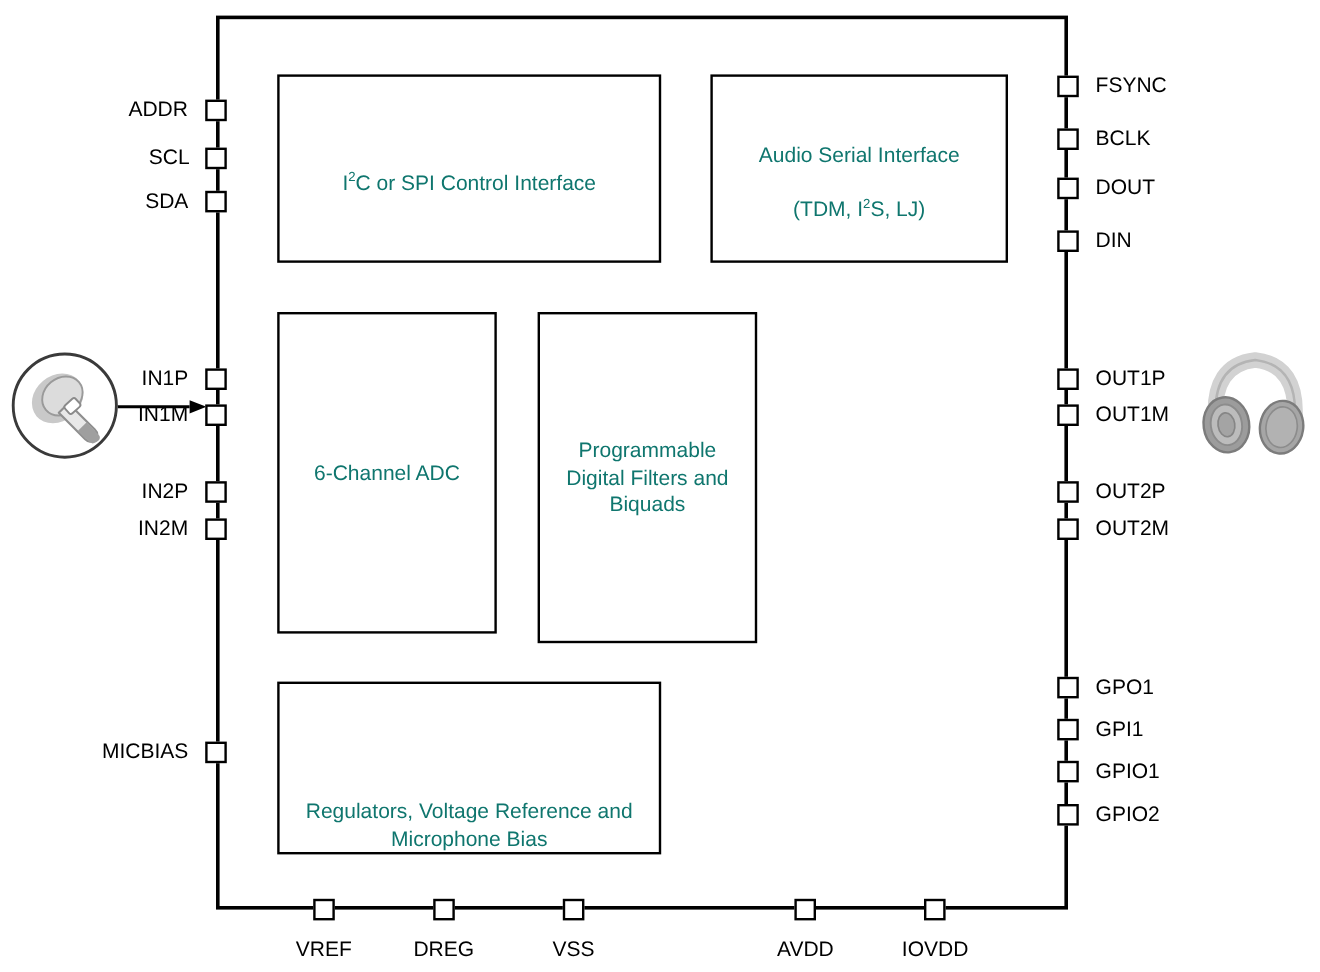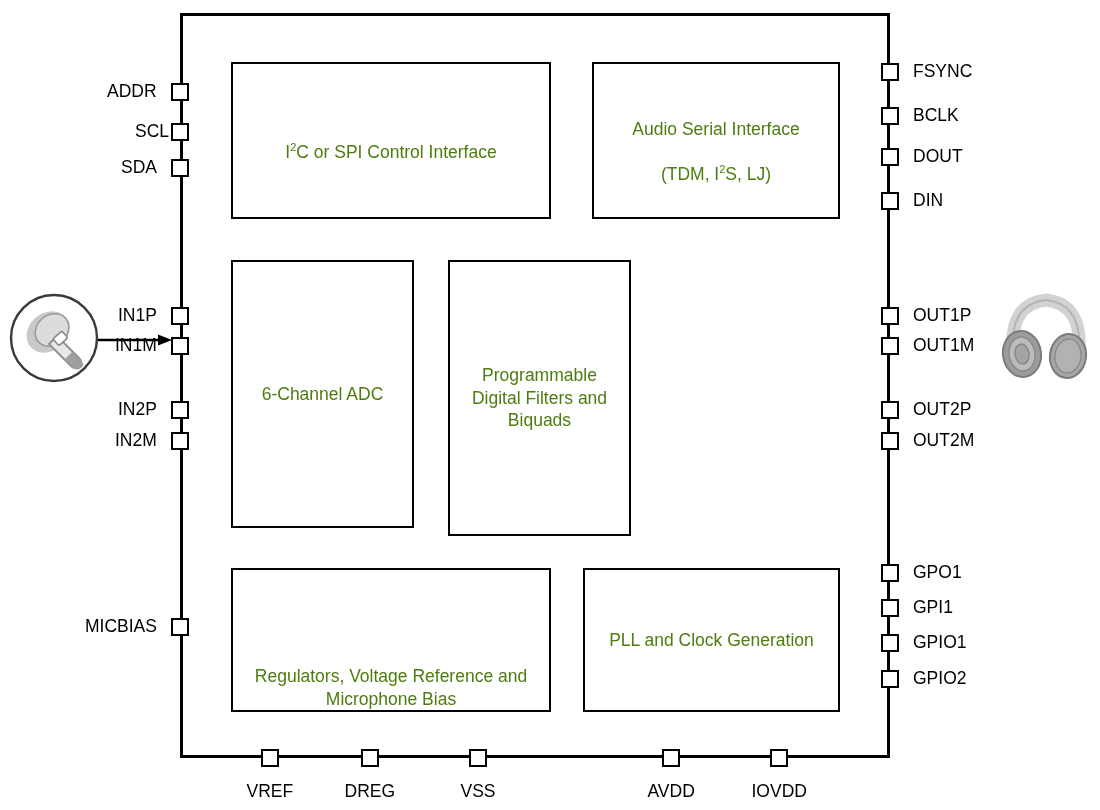--- a/index.html
+++ b/index.html
@@ -35,21 +35,21 @@
     box-sizing: border-box;
     background: #ffffff;
     display: flex;
     align-items: center;
     justify-content: center;
     text-align: center;
   }
   .block-label {
     font-size: 17.5px;
     line-height: 1.28;
-    color: #4d7c0f;
+    color: #0f766e;
     padding: 0 6px;
     white-space: pre-line;
   }
   .block-label sup {
     font-size: 11px;
     vertical-align: super;
     line-height: 0;
   }
 
   
@@ -129,23 +129,20 @@
 Digital Filters and
 Biquads</div>
   </div>
 
 
   <div class="block" id="block-regulators" style="left:231px; top:568px; width:320px; height:144px;align-items:flex-end;">
     <div class="block-label">Regulators, Voltage Reference and
 Microphone Bias</div>
   </div>
 
-  <div class="block" id="block-pll" style="left:583px; top:568px; width:257px; height:144px;">
-    <div class="block-label">PLL and Clock Generation</div>
-  </div>
 
   <div id="mic-icon">
     <svg viewBox="0 0 92 92" width="92" height="92" xmlns="http://www.w3.org/2000/svg">
       <circle cx="46" cy="46" r="43" fill="#ffffff" stroke="#3a3a3a" stroke-width="2.4"></circle>
 
       <ellipse cx="40" cy="40" rx="23" ry="19" fill="#c9c9c9" transform="rotate(-40 40 40)"></ellipse>
 
       <ellipse cx="44" cy="38" rx="18" ry="15" fill="#dcdcdc" stroke="#9a9a9a" stroke-width="1.6" transform="rotate(-40 44 38)"></ellipse>
 
       <path d="M49 44 L71 66 Q75 70 71 74 Q67 78 63 74 L41 52 Z" fill="#e8e8e8" stroke="#8f8f8f" stroke-width="1.8" stroke-linejoin="round"></path>
@@ -174,21 +171,21 @@
       <ellipse cx="22" cy="66" rx="7" ry="10" fill="#a4a4a4" stroke="#868686" stroke-width="1.4" transform="rotate(-8 22 66)"></ellipse>
 
       <ellipse cx="68" cy="68" rx="18" ry="22" fill="#a6a6a6" stroke="#7c7c7c" stroke-width="2" transform="rotate(8 68 68)"></ellipse>
       <ellipse cx="68" cy="68" rx="13" ry="17" fill="#b2b2b2" stroke="#8c8c8c" stroke-width="1.4" transform="rotate(8 68 68)"></ellipse>
     </svg>
   </div>
 
 <div class="pin" style="left: 171px; top: 83px;"></div>
     <div class="pin-label left" style="left: 107px; top: 83px;">ADDR</div>
     <div class="pin" style="left: 171px; top: 123px;"></div>
-    <div class="pin-label left" style="left: 135px; top: 123px;">SCL</div>
+    <div class="pin-label left" style="left: 124px; top: 123px;">SCL</div>
     <div class="pin" style="left: 171px; top: 159px;"></div>
     <div class="pin-label left" style="left: 121px; top: 159px;">SDA</div>
     <div class="pin" style="left: 171px; top: 307px;"></div>
     <div class="pin-label left" style="left: 118px; top: 307px;">IN1P</div>
     <div class="pin" style="left: 171px; top: 337px;"></div>
     <div class="pin-label left" style="left: 115px; top: 337px;">IN1M</div>
     <div class="pin" style="left: 171px; top: 401px;"></div>
     <div class="pin-label left" style="left: 118px; top: 401px;">IN2P</div>
     <div class="pin" style="left: 171px; top: 432px;"></div>
     <div class="pin-label left" style="left: 115px; top: 432px;">IN2M</div>

